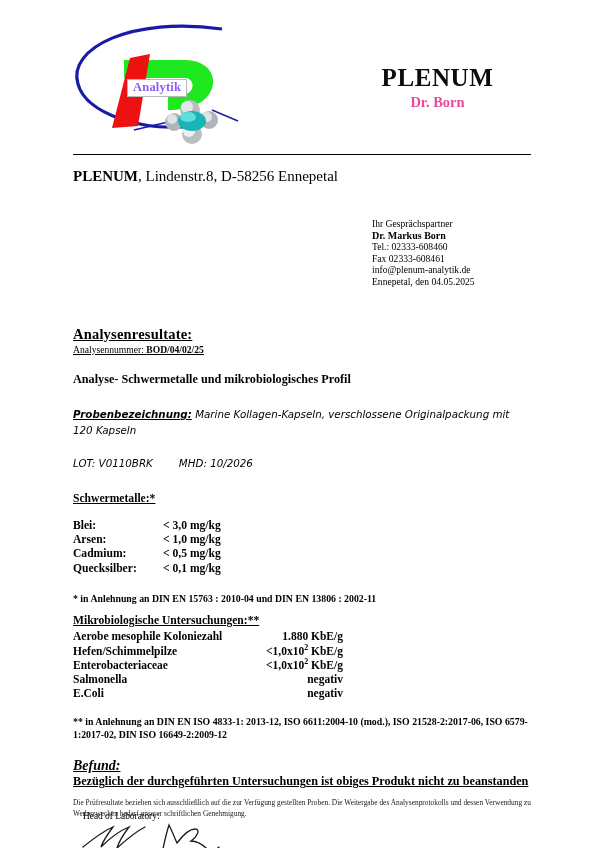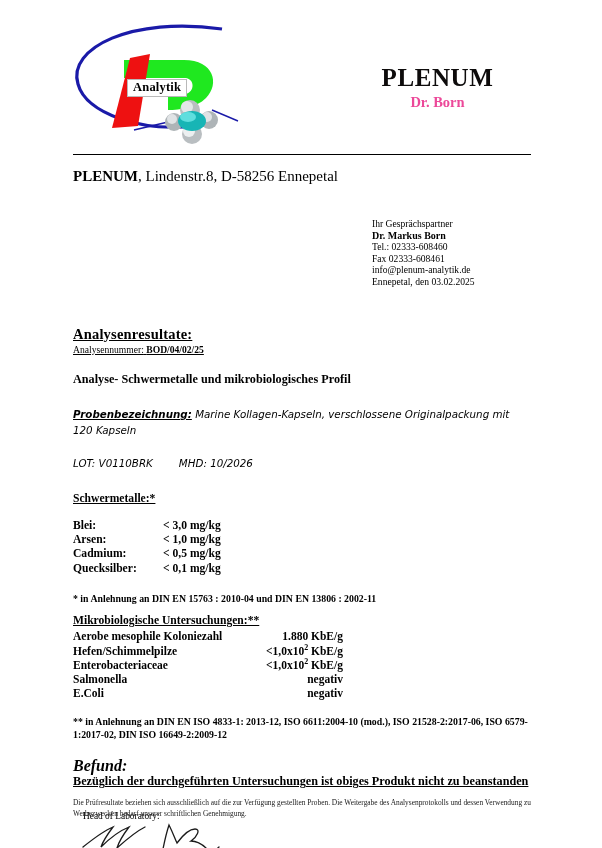--- a/index.html
+++ b/index.html
@@ -31,21 +31,21 @@
     left: 55px;
     top: 57px;
     background: #ffffff;
     border: 1px solid #b9b9b9;
     padding: 0px 5px 1px 5px;
     font-family: "Liberation Serif", "DejaVu Serif", serif;
     font-weight: bold;
     font-size: 12.5px;
     letter-spacing: 0.2px;
     line-height: 15px;
-    color: #000000;
+    color: #8b5cf6;
   }
 
   
   .company-title {
     position: absolute;
     left: 330px;
     top: 64px;
     width: 215px;
     text-align: center;
   }
@@ -195,23 +195,24 @@
     white-space: nowrap;
     text-align: right;
     width: 100px;
   }
   .micro-table sup { font-size: 8px; vertical-align: super; line-height: 0; }
 
   
   .befund { margin-top: 18px; }
   .befund-label {
     font-family: "Liberation Serif", "DejaVu Serif", serif;
-    font-size: 16px;
+    font-size: 14px;
     font-style: italic;
     font-weight: bold;
+    text-decoration: underline;
     line-height: 14px;
   }
   .befund-text {
     font-size: 12.2px;
     font-weight: bold;
     text-decoration: underline;
     line-height: 15px;
     margin-top: 1px;
   }
 
@@ -285,21 +286,21 @@
   <div class="return-address">
     <b>PLENUM</b><span>, Lindenstr.8, D-58256 Ennepetal</span>
   </div>
 
   <div class="contact-block">
     <div class="line">Ihr Gesprächspartner</div>
     <div class="line strong">Dr. Markus Born</div>
     <div class="line">Tel.: 02333-608460</div>
     <div class="line">Fax  02333-608461</div>
     <div class="line">info@plenum-analytik.de</div>
-    <div class="line">Ennepetal, den 03.02.2025</div>
+    <div class="line">Ennepetal, den 04.05.2025</div>
   </div>
 
   <div class="body-area">
 
     <div class="h-results">Analysenresultate:</div>
     <div class="analysis-number">
       <span class="lbl">Analysennummer:</span>
       <span>BOD/04/02/25</span>
     </div>
 

